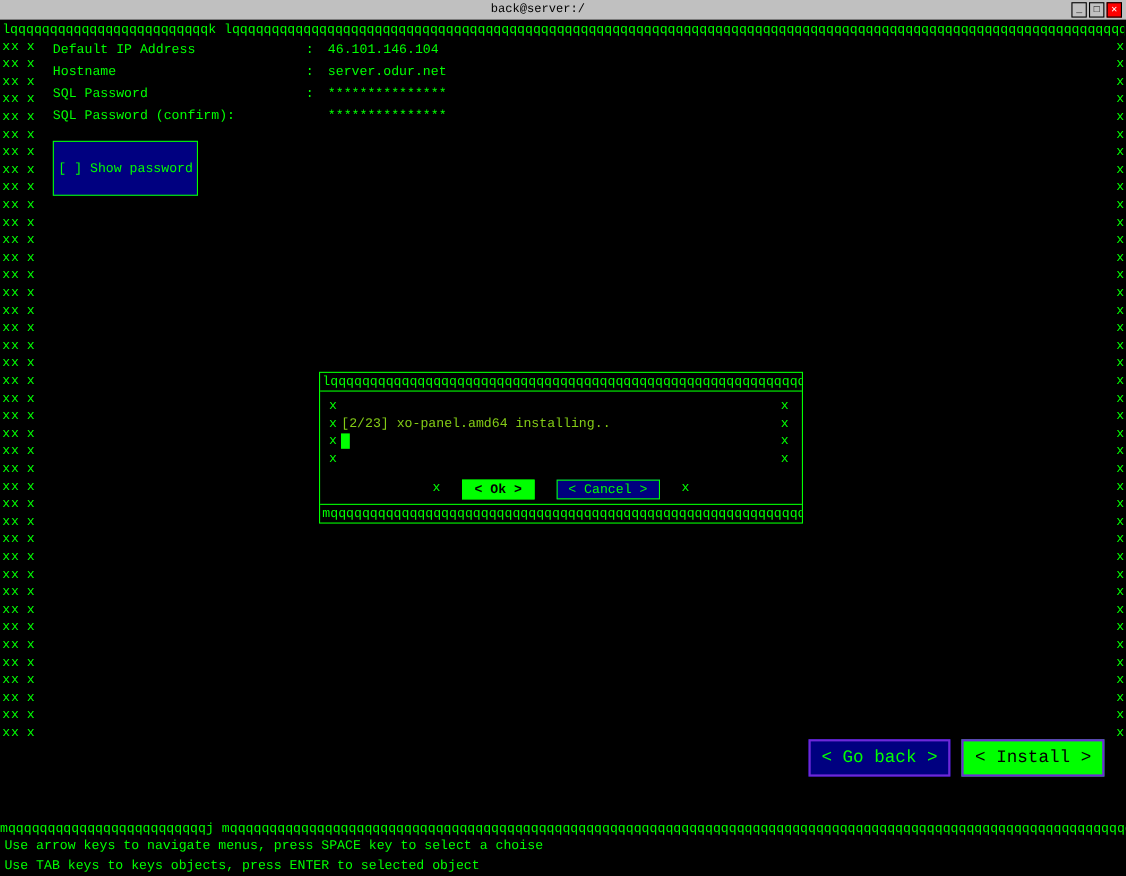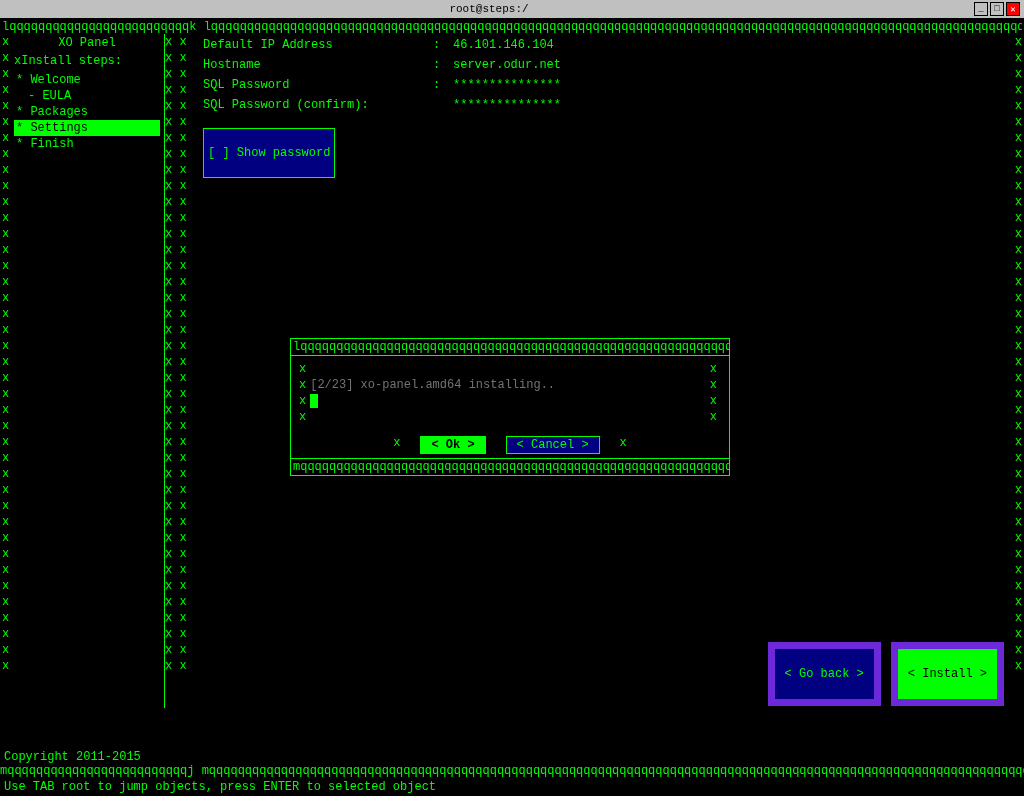--- a/index.html
+++ b/index.html
@@ -137,21 +137,21 @@
     }
     .dialog-content {
       padding: 4px 8px;
     }
     .dialog-row {
       display: flex;
       align-items: center;
       margin: 2px 0;
     }
     .dialog-x { color: #00ff00; margin-right: 4px; }
-    .dialog-msg { color: #737373; }
+    .dialog-msg { color: #84cc16; }
     .dialog-cursor {
       display: inline-block;
       width: 8px;
       height: 14px;
       background: #00ff00;
       vertical-align: middle;
     }
     .dialog-buttons {
       display: flex;
       justify-content: center;
@@ -177,44 +177,44 @@
     #bottom-bar {
       position: absolute;
       bottom: 50px;
       right: 20px;
       display: flex;
       gap: 10px;
     }
     .bottom-btn {
       background: #000080;
       color: #00ff00;
-      border: 7px solid #6d28d9;
-      padding: 18px 10px;
+      border: 2px solid #6d28d9;
+      padding: 6px 10px;
       cursor: pointer;
       font-family: 'Courier New', monospace;
-      font-size: 12px;
+      font-size: 16px;
     }
     .bottom-btn.active {
       background: #00ff00;
       color: #000;
     }
 
     
     .q-line {
       white-space: nowrap;
       overflow: hidden;
       font-size: 12px;
       color: #00ff00;
     }
   </style>
 </head>
 <body>
 
 <div id="title-bar">
-  <div class="title">root@steps:/</div>
+  <div class="title">back@server:/</div>
   <div class="controls">
     <div class="win-btn">_</div>
     <div class="win-btn">□</div>
     <div class="win-btn" style="background:#ff0000;color:#fff;">✕</div>
   </div>
 </div>
 
 <div id="terminal">
 
   <div class="q-line" style="color:#00ff00;">lqqqqqqqqqqqqqqqqqqqqqqqqqk&nbsp;lqqqqqqqqqqqqqqqqqqqqqqqqqqqqqqqqqqqqqqqqqqqqqqqqqqqqqqqqqqqqqqqqqqqqqqqqqqqqqqqqqqqqqqqqqqqqqqqqqqqqqqqqqqqqqqqqqqqqqqqqqqqqqqqqqqqqqqqqqqqqqqqqqqqqqqqqqqqqqqqqqqqqqqqqqqqqqqqqqqqqqqqqqqqqqqqqqqqqqqqqqqqqqqqqqqqqqqqqqqqqqqqqqqqqqqqqqqqqqqqqqx</div>
@@ -255,29 +255,20 @@
 x
 x
 x
 x
 x
 x
 x
 x
 x</div>
 
-    <div id="sidebar">
-      <div class="panel-title">XO Panel</div>
-      <div class="install-steps-label">xInstall steps:</div>
-      <div class="step-item">* Welcome</div>
-      <div class="step-item sub">- EULA</div>
-      <div class="step-item">* Packages</div>
-      <div class="step-item active">* Settings</div>
-      <div class="step-item">* Finish</div>
-    </div>
 
     <div style="width:30px; color:#00ff00; font-size:12px; line-height:16px; white-space:pre;">x x
 x x
 x x
 x x
 x x
 x x
 x x
 x x
 x x
@@ -419,22 +410,20 @@
 x
 x</div>
   </div>
 
   <div id="bottom-bar" style="position:absolute; bottom:90px; right:20px; display:flex; gap:10px;">
     <button class="bottom-btn">&lt; Go back &gt;</button>
     <button class="bottom-btn active">&lt; Install &gt;</button>
   </div>
 
   <div style="position:absolute; bottom:0; left:0; right:0;">
-    <div style="color:#00ff00; font-size:12px; padding-left:4px; display:flex; justify-content:space-between;">
-      <span>Copyright 2011-2015</span>
-    </div>
     <div class="q-line">mqqqqqqqqqqqqqqqqqqqqqqqqqj&nbsp;mqqqqqqqqqqqqqqqqqqqqqqqqqqqqqqqqqqqqqqqqqqqqqqqqqqqqqqqqqqqqqqqqqqqqqqqqqqqqqqqqqqqqqqqqqqqqqqqqqqqqqqqqqqqqqqqqqqqqqqqqqqqqqqqqqqqqqqqqqqqqqqqqqqqqqqqqqqqqqqqqqqqqqqqqqqqqqqqqqqqqqqqqqqqqqqqqqqqqqqqqqqqqqqqqqqqqqqqqqqqqqqqqqqqqqqqqqqqqqqqqj</div>
     <div style="color:#00ff00; font-size:12px; padding-left:4px; line-height:1.5;">
-      <div>Use TAB root to jump objects, press ENTER to selected object</div>
+      <div>Use arrow keys to navigate menus, press SPACE key to select a choise</div>
+      <div>Use TAB keys to keys objects, press ENTER to selected object</div>
     </div>
   </div>
 
 </div>
 
 </body></html>

